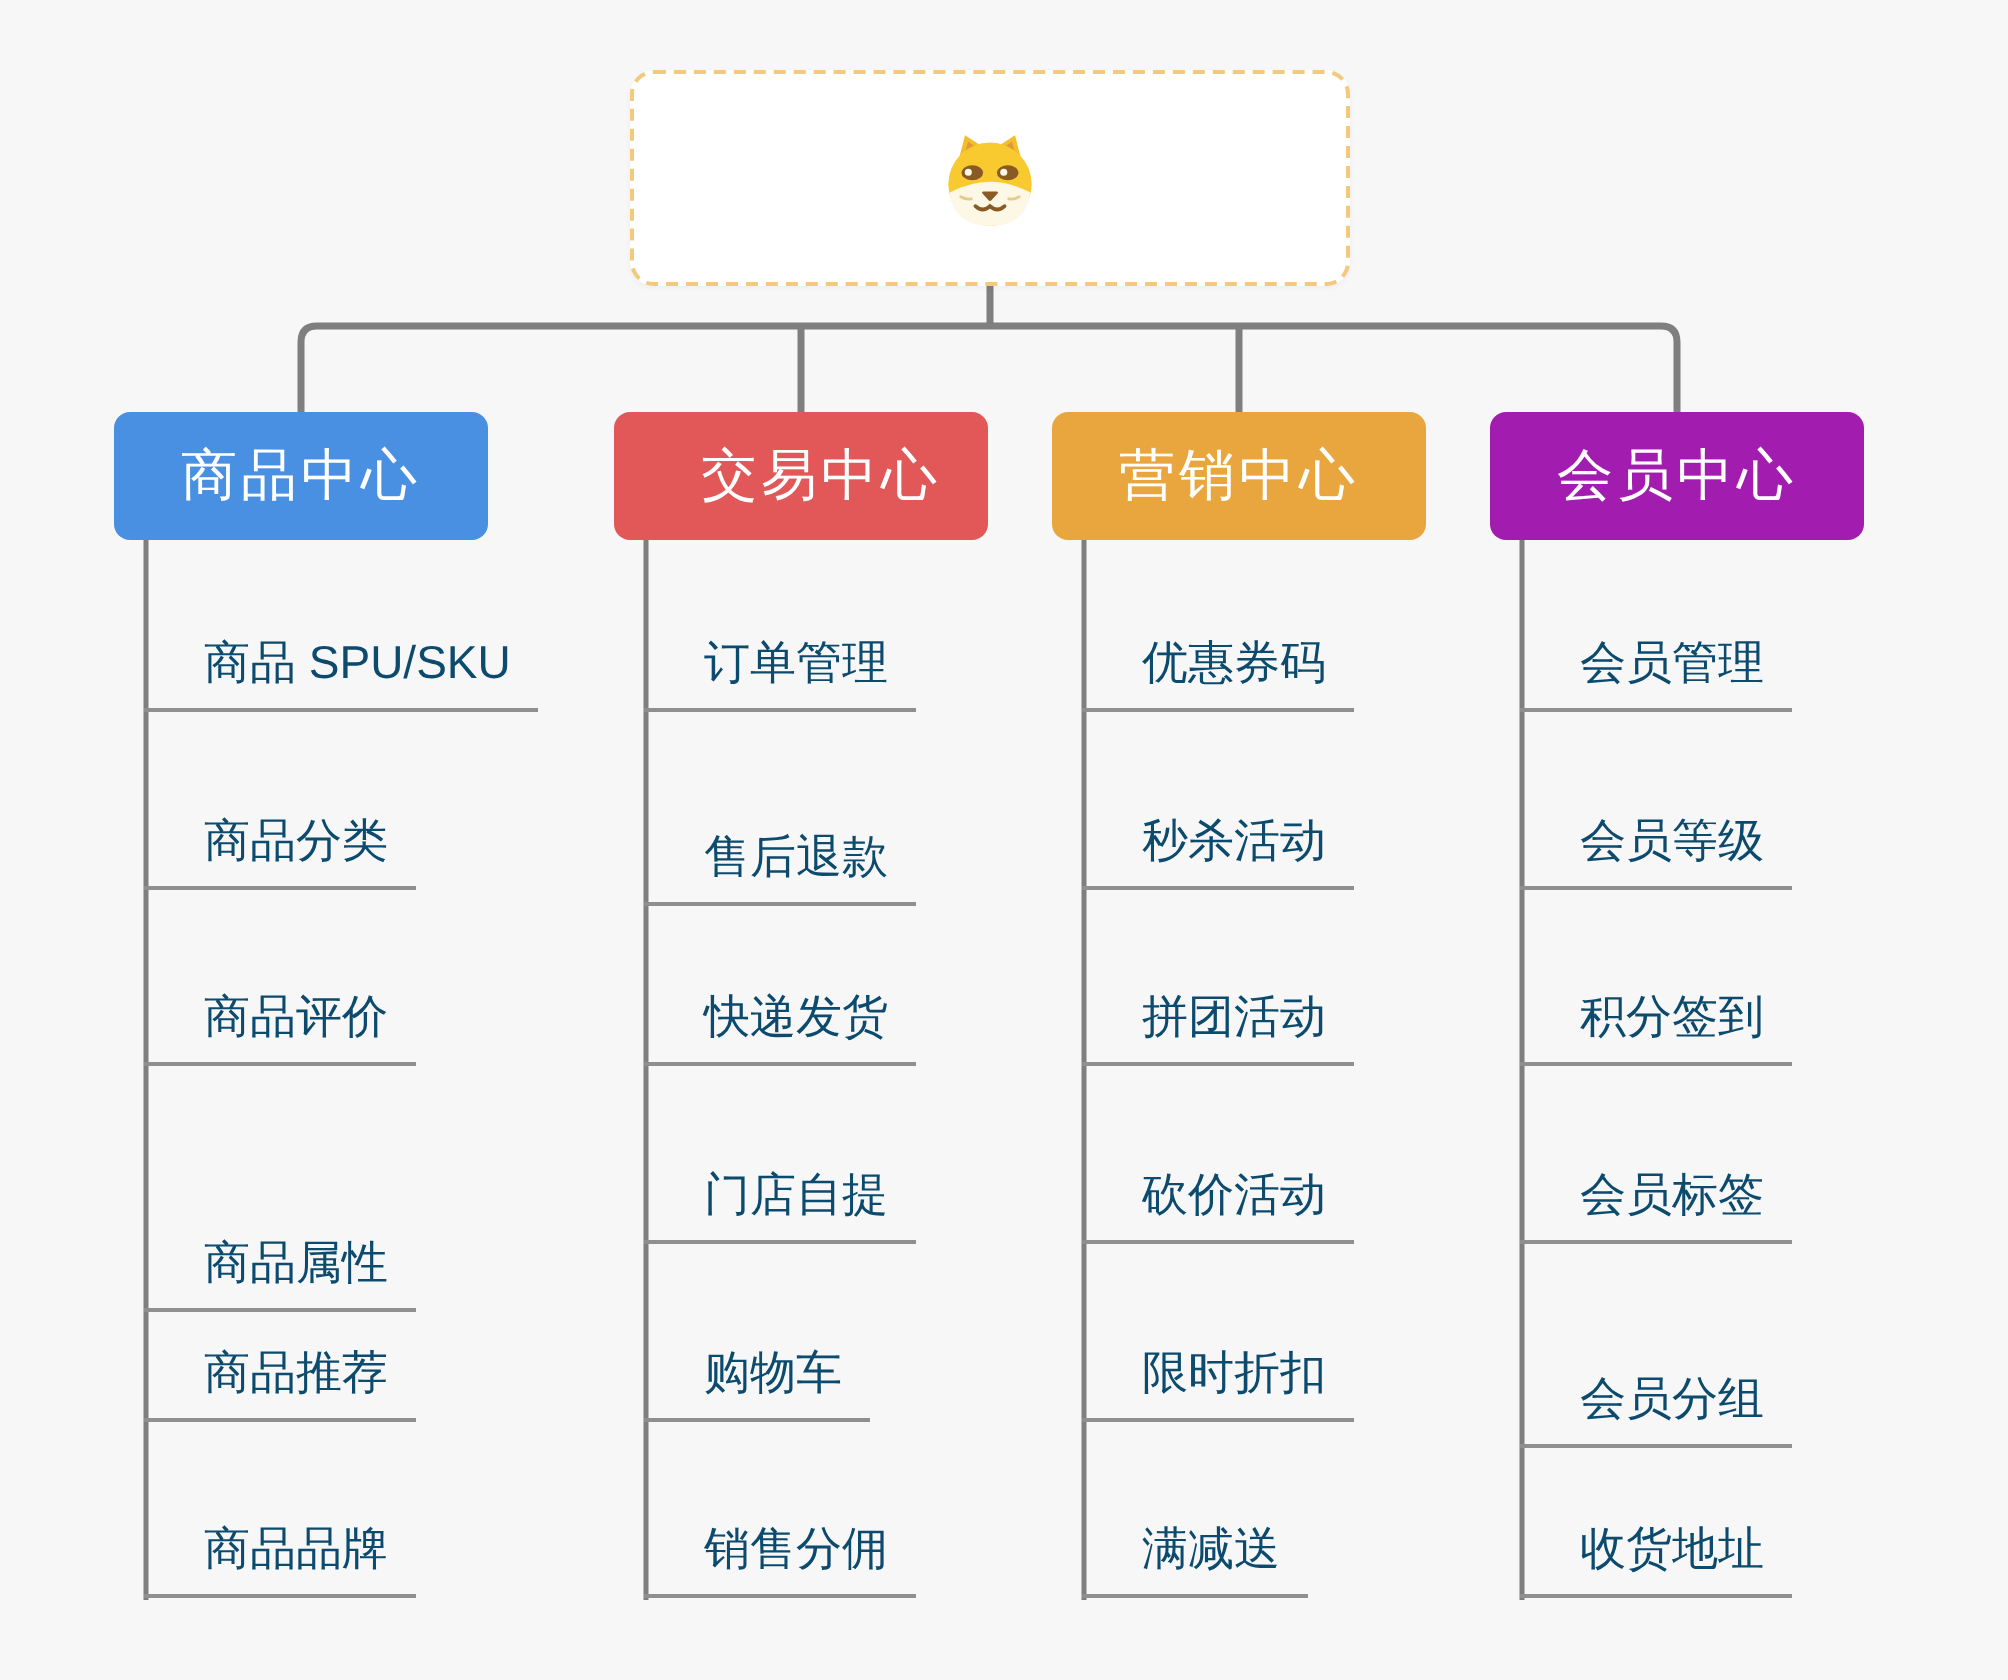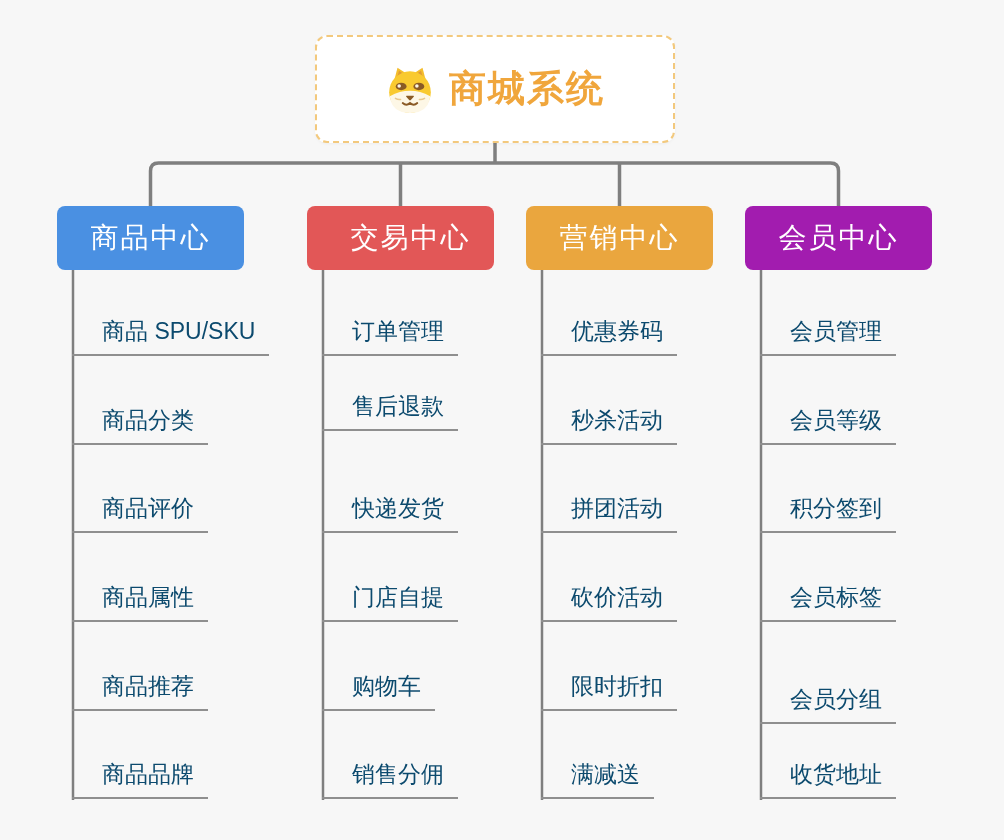--- a/index.html
+++ b/index.html
@@ -95,38 +95,37 @@
       <path d="M4.6 31 Q24 20.5 43.4 31 Q41.5 47 24 47 Q6.5 47 4.6 31 Z" fill="#fdf7e6"></path>
       <ellipse cx="15.5" cy="21.5" rx="5.2" ry="3.6" fill="#8a5a25"></ellipse>
       <ellipse cx="32.5" cy="21.5" rx="5.2" ry="3.6" fill="#8a5a25"></ellipse>
       <circle cx="13.6" cy="21.2" r="1.7" fill="#fdf7e6"></circle>
       <circle cx="30.6" cy="21.2" r="1.7" fill="#fdf7e6"></circle>
       <path d="M20.8 30.5 h6.4 q1 0 .4 .9 l-2.8 3.2 q-.8 .9 -1.6 0 l-2.8 -3.2 q-.6 -.9 .4 -.9 Z" fill="#8a5a25"></path>
       <path d="M17 37.5 q3.5 3.2 7 0 q3.5 3.2 7 0" stroke="#8a5a25" stroke-width="1.8" fill="none" stroke-linecap="round"></path>
       <path d="M10 33 q2.5 1.5 5 1" stroke="#e8c98f" stroke-width="1.4" fill="none" stroke-linecap="round"></path>
       <path d="M38 33 q-2.5 1.5 -5 1" stroke="#e8c98f" stroke-width="1.4" fill="none" stroke-linecap="round"></path>
     </svg>
-    <span class="root-title">商城系统</span>
   </div>
 
   <div id="branches">
       <div class="branch-box" style="left: 57px; top: 206px; background: rgb(74, 144, 226);">
         <span>商品中心</span>
       </div>
       <div class="leaf-topic" style="left: 72px; top: 315px;">商品 SPU/SKU</div>
       <div class="leaf-topic" style="left: 72px; top: 404px;">商品分类</div>
       <div class="leaf-topic" style="left: 72px; top: 492px;">商品评价</div>
-      <div class="leaf-topic" style="left: 72px; top: 581px;">商品属性</div>
+      <div class="leaf-topic" style="left: 72px; top: 615px;">商品属性</div>
       <div class="leaf-topic" style="left: 72px; top: 670px;">商品推荐</div>
       <div class="leaf-topic" style="left: 72px; top: 758px;">商品品牌</div>
       <div class="branch-box" style="left: 307px; top: 206px; background: rgb(226, 87, 87); padding-left: 20px;">
         <span>交易中心</span>
       </div>
       <div class="leaf-topic" style="left: 322px; top: 315px;">订单管理</div>
-      <div class="leaf-topic" style="left: 322px; top: 390px;">售后退款</div>
+      <div class="leaf-topic" style="left: 322px; top: 412px;">售后退款</div>
       <div class="leaf-topic" style="left: 322px; top: 492px;">快递发货</div>
       <div class="leaf-topic" style="left: 322px; top: 581px;">门店自提</div>
       <div class="leaf-topic" style="left: 322px; top: 670px;">购物车</div>
       <div class="leaf-topic" style="left: 322px; top: 758px;">销售分佣</div>
       <div class="branch-box" style="left: 526px; top: 206px; background: rgb(234, 166, 62);">
         <span>营销中心</span>
       </div>
       <div class="leaf-topic" style="left: 541px; top: 315px;">优惠券码</div>
       <div class="leaf-topic" style="left: 541px; top: 404px;">秒杀活动</div>
       <div class="leaf-topic" style="left: 541px; top: 492px;">拼团活动</div>

